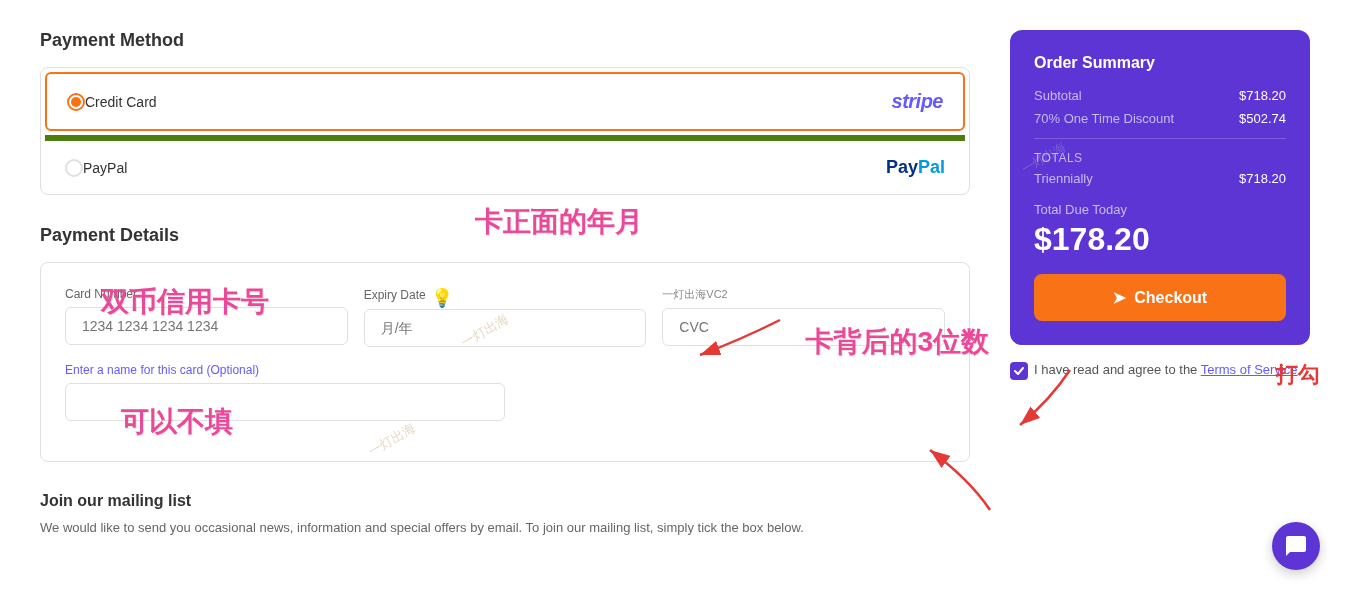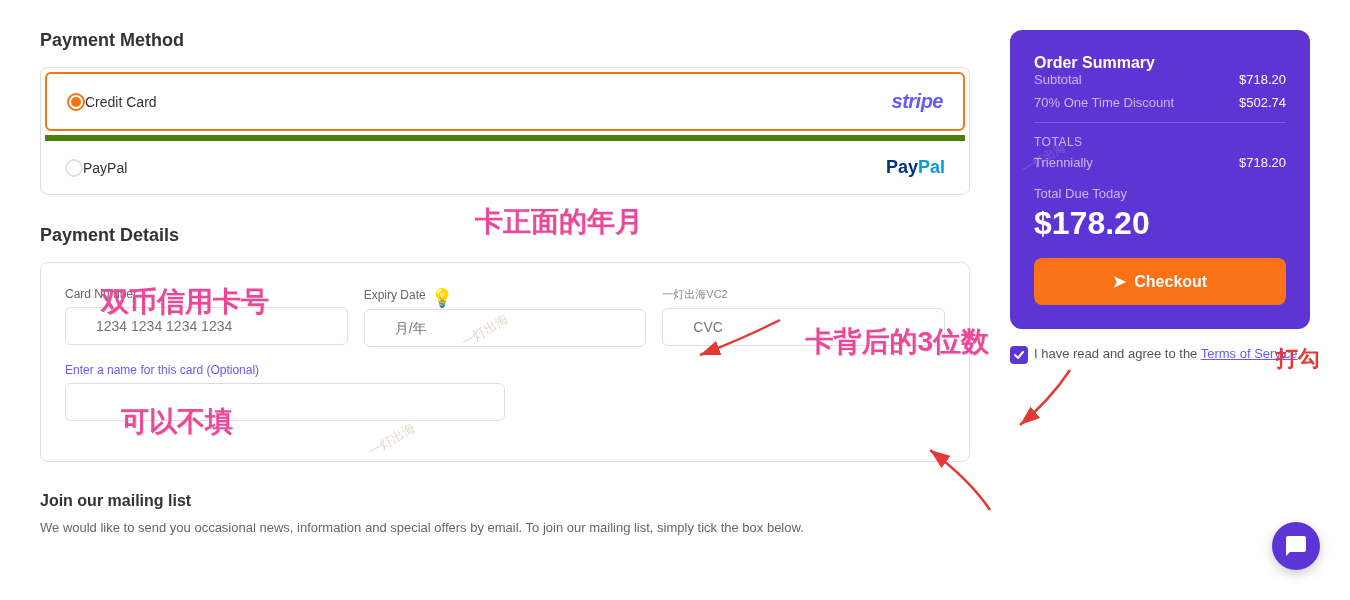--- a/index.html
+++ b/index.html
@@ -115,21 +115,21 @@
     }
     .form-group.full { flex: 1 1 100%; }
     .form-label {
       font-size: 12px;
       color: #666;
       margin-bottom: 6px;
     }
     .form-input {
       border: 1px solid #e0e0e0;
       border-radius: 6px;
-      padding: 10px 30px;
+      padding: 10px 16px;
       font-size: 14px;
       color: #999;
       outline: none;
     }
     .optional-label {
       font-size: 12px;
       color: #635bff;
       margin-bottom: 6px;
     }
     .chinese-label {
@@ -161,20 +161,21 @@
     
     .order-summary {
       background: #5c35d4;
       border-radius: 12px;
       padding: 24px;
       color: #fff;
     }
     .order-summary-title {
       font-size: 16px;
       font-weight: 700;
+      margin-bottom: 16px;
     }
     .summary-row {
       display: flex;
       justify-content: space-between;
       margin-bottom: 8px;
       font-size: 13px;
     }
     .summary-row .label { color: #c8b8f0; }
     .summary-row .value { color: #fff; font-weight: 500; }
     .summary-divider {

